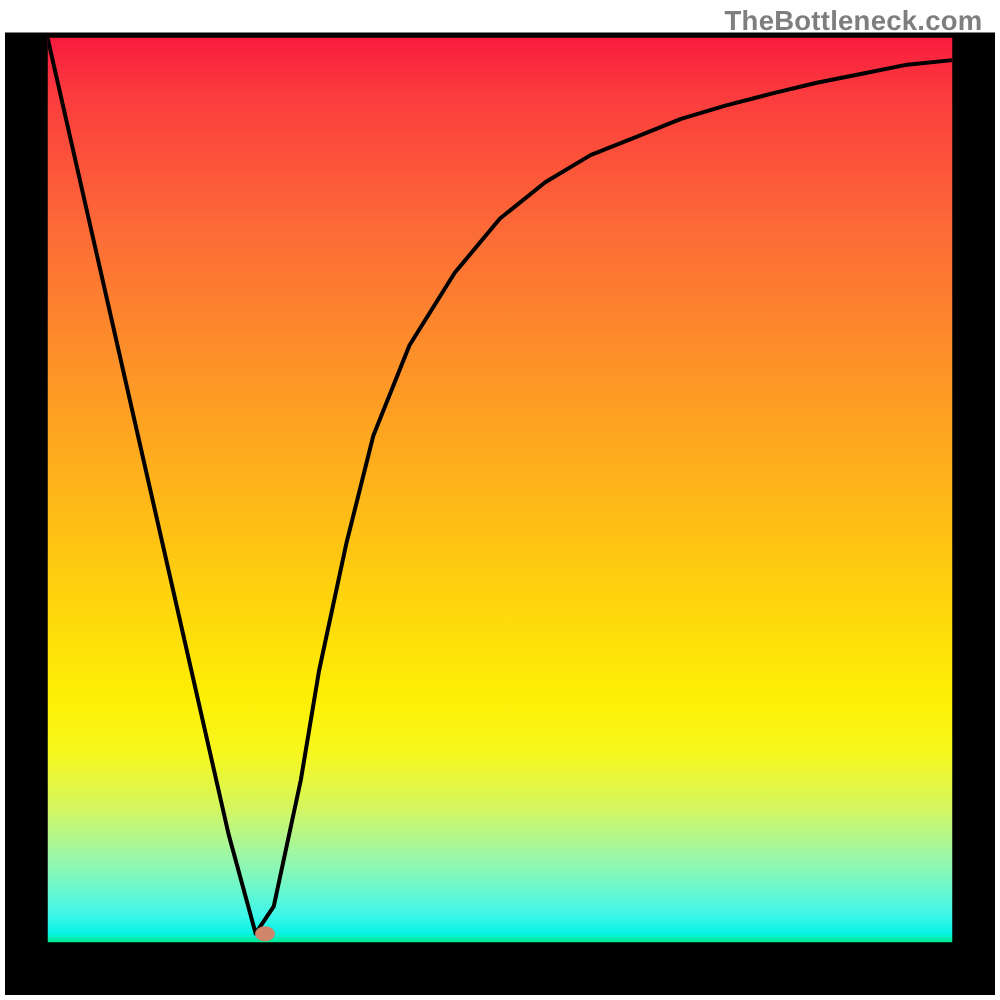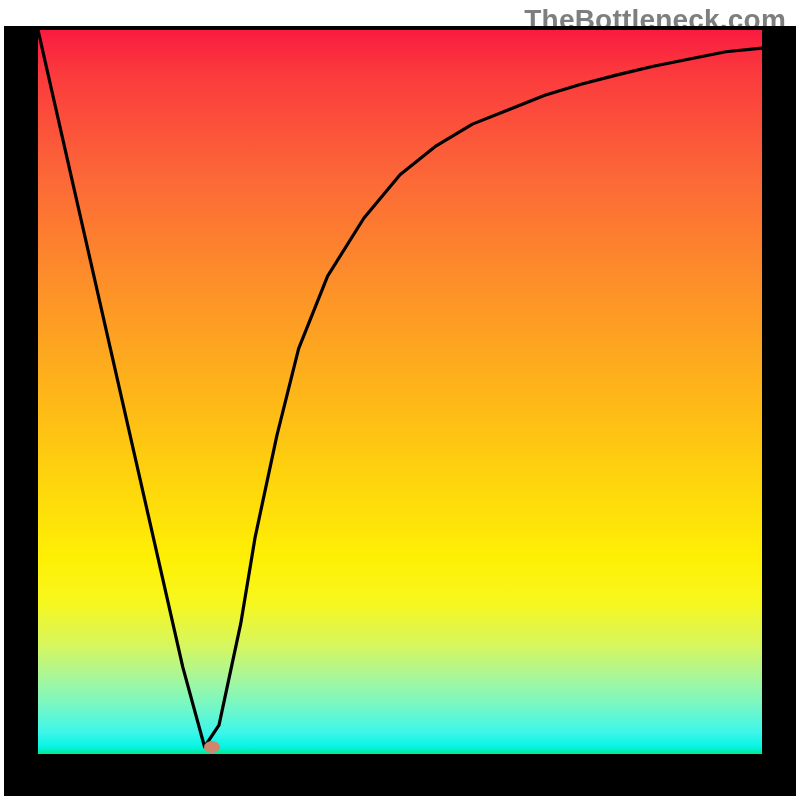--- a/index.html
+++ b/index.html
@@ -10,21 +10,21 @@
   }
   .wrap {
     position: relative;
     width: 800px;
     height: 800px;
   }
   .watermark {
     position: absolute;
     top: 4px;
     right: 14px;
-    font-size: 28px;
+    font-size: 22px;
     font-weight: bold;
     color: #7e7e7e;
     letter-spacing: 0.2px;
   }
   .outer-frame {
     position: absolute;
     left: 4px;
     top: 26px;
     width: 792px;
     height: 770px;

